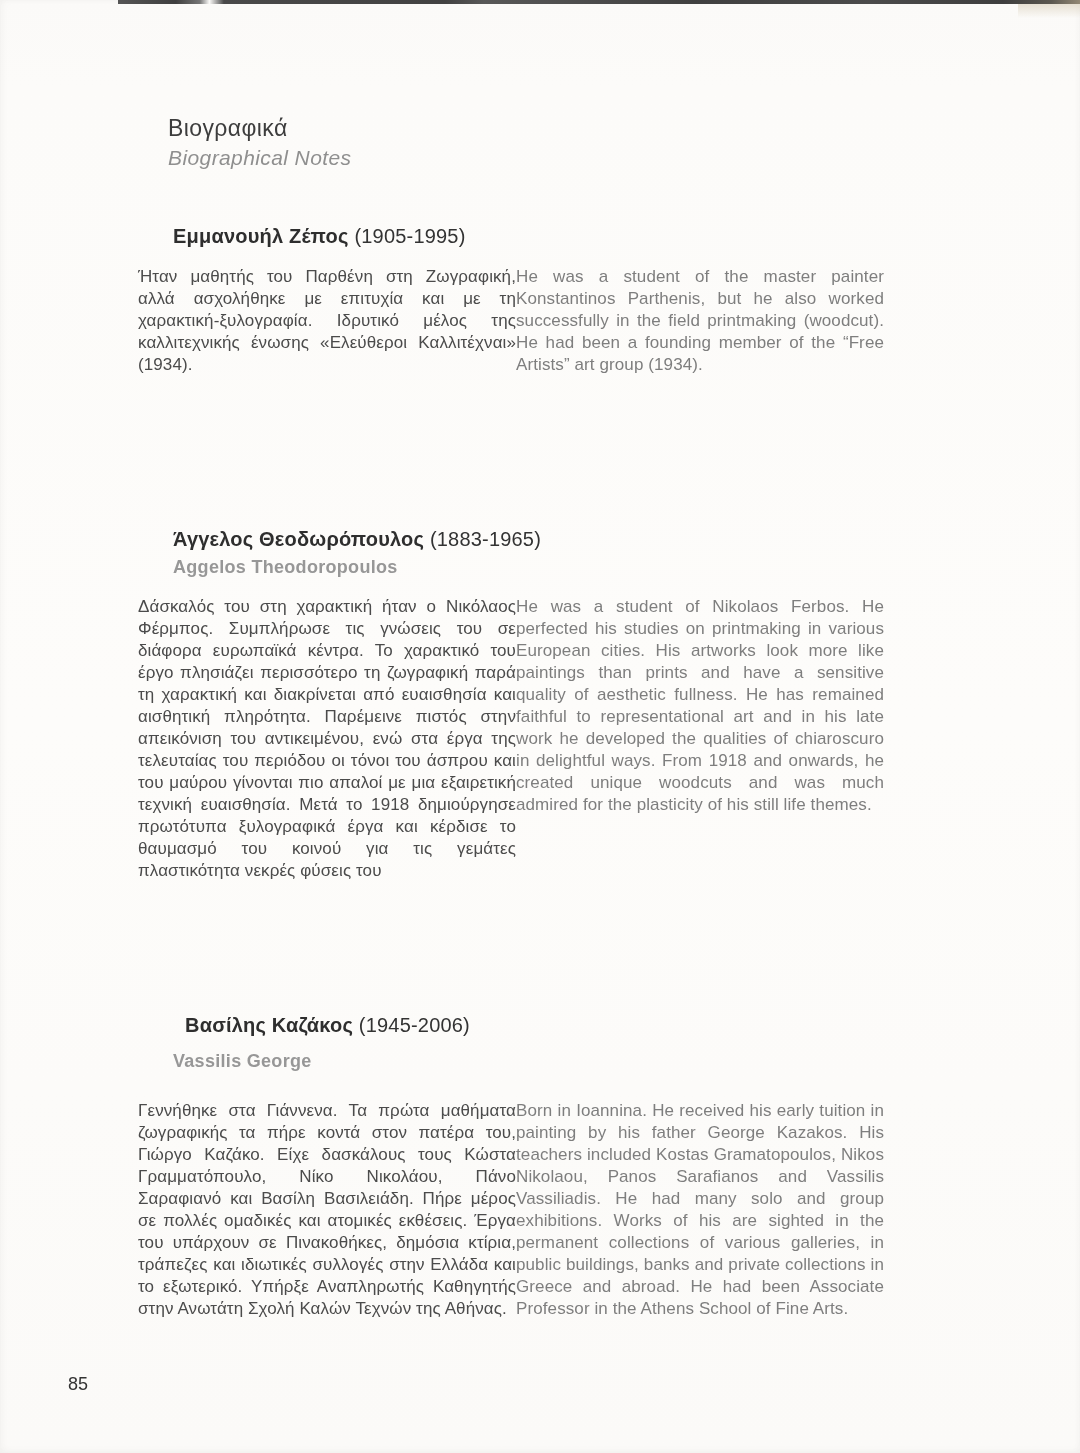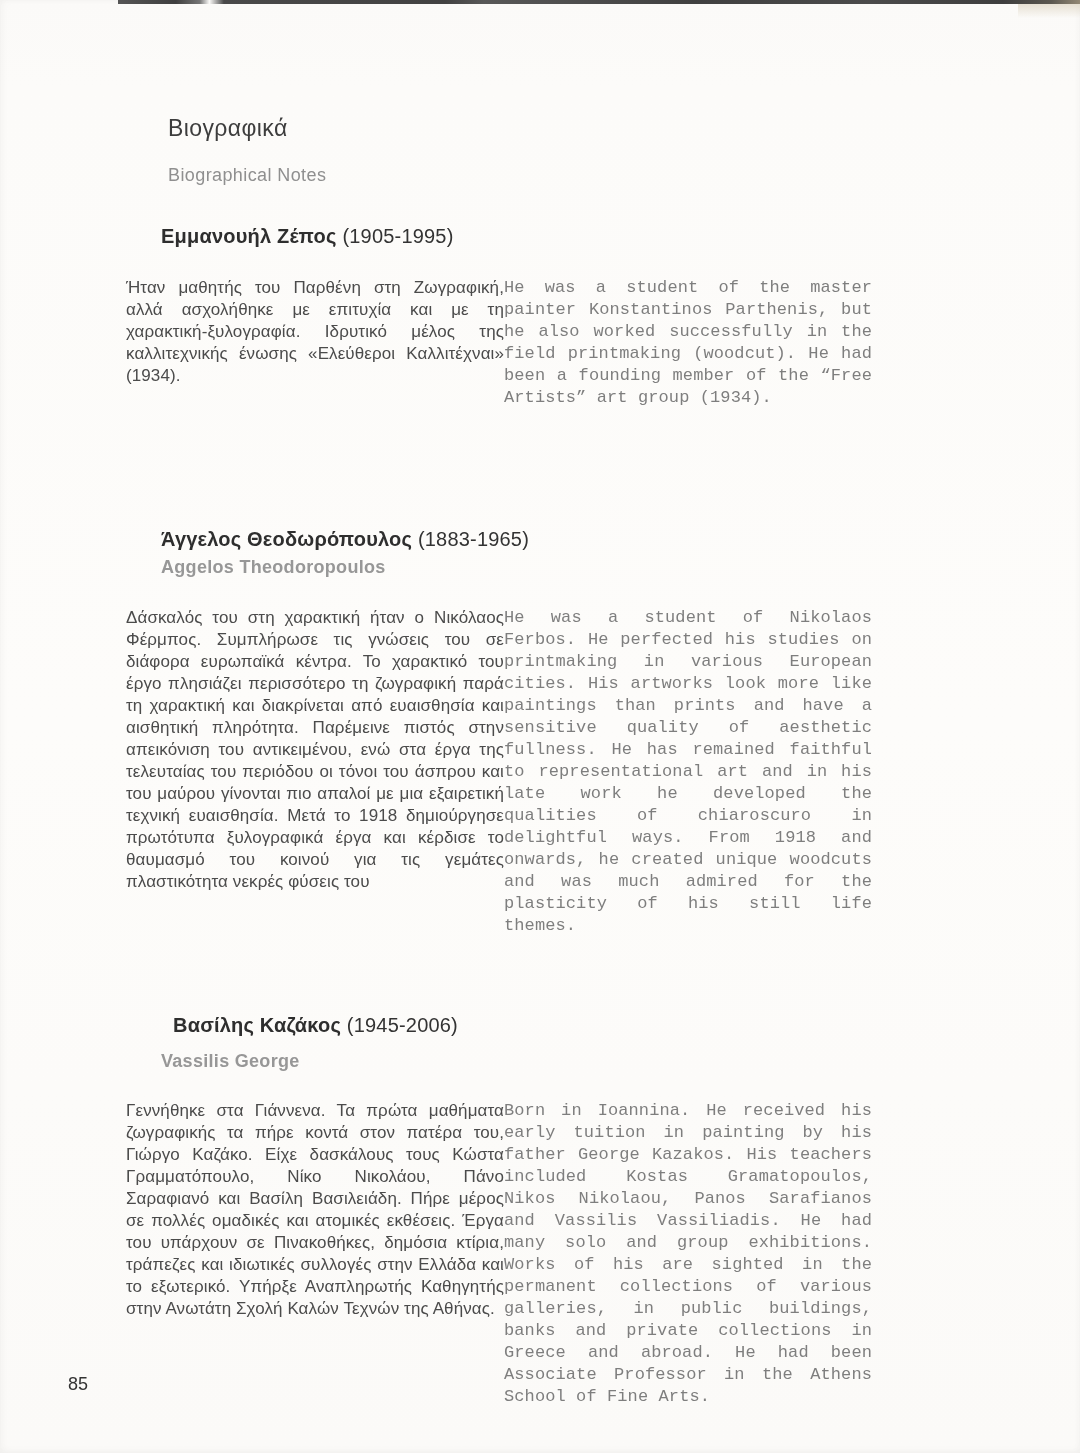--- a/index.html
+++ b/index.html
@@ -47,30 +47,31 @@
     left: 168px;
     top: 114px;
   }
   .title-gr {
     font-size: 23px;
     line-height: 28px;
     color: #3d3d3d;
     letter-spacing: 0.4px;
   }
   .title-en {
-    font-size: 18px;
+    font-size: 21px;
     line-height: 26px;
     color: #8f8f8f;
     letter-spacing: 0.4px;
-    margin-top: 20px;
+    margin-top: 3px;
+    font-style: italic;
   }
 
   .entry {
     position: absolute;
-    left: 126px;
+    left: 138px;
     width: 763px;
   }
   .entry-1 { top: 224px; }
   .entry-2 { top: 527px; }
   .entry-3 { top: 1001px; }
 
   .entry-head {
     margin-left: 35px;
   }
   .artist-name-gr {
@@ -89,39 +90,38 @@
     font-size: 18px;
     line-height: 23px;
     color: #979797;
     font-weight: bold;
     letter-spacing: 0.3px;
     margin-top: 4px;
   }
 
   .cols {
     display: flex;
-    margin-top: 28px;
+    margin-top: 17px;
   }
   .entry-3 .cols { margin-top: 27px; }
 
   .col {
     font-size: 17px;
     line-height: 22px;
     text-align: justify;
     letter-spacing: 0.1px;
   }
   .col-gr {
     width: 378px;
     color: #4b4b4b;
   }
   .col-en {
     width: 368px;
     margin-left: 17px;
     color: #7e7e7e;
-    font-family: Liberation Mono, monospace;
   }
 
   .page-number {
     position: absolute;
     left: 68px;
     top: 1374px;
     font-size: 18px;
     color: #333333;
   }
 </style>

